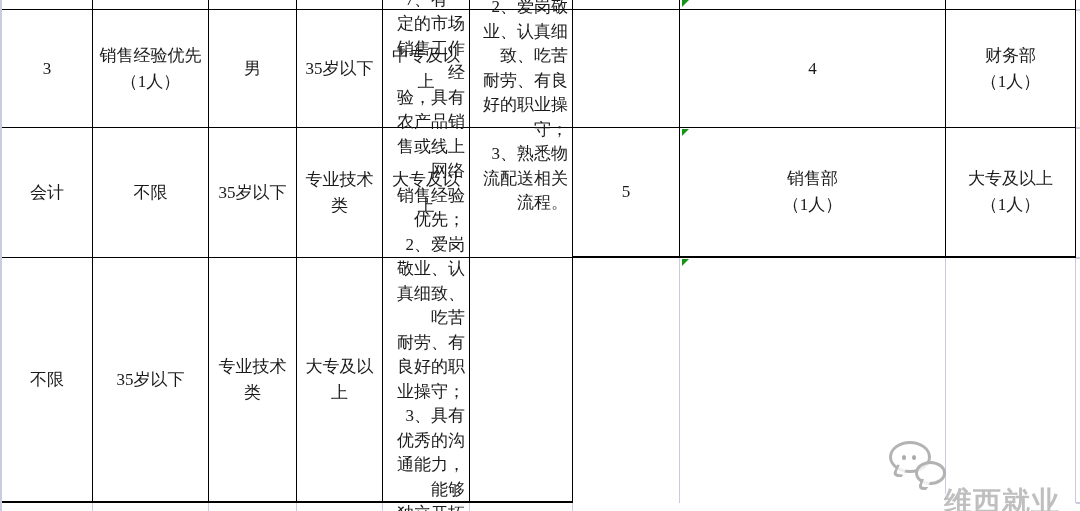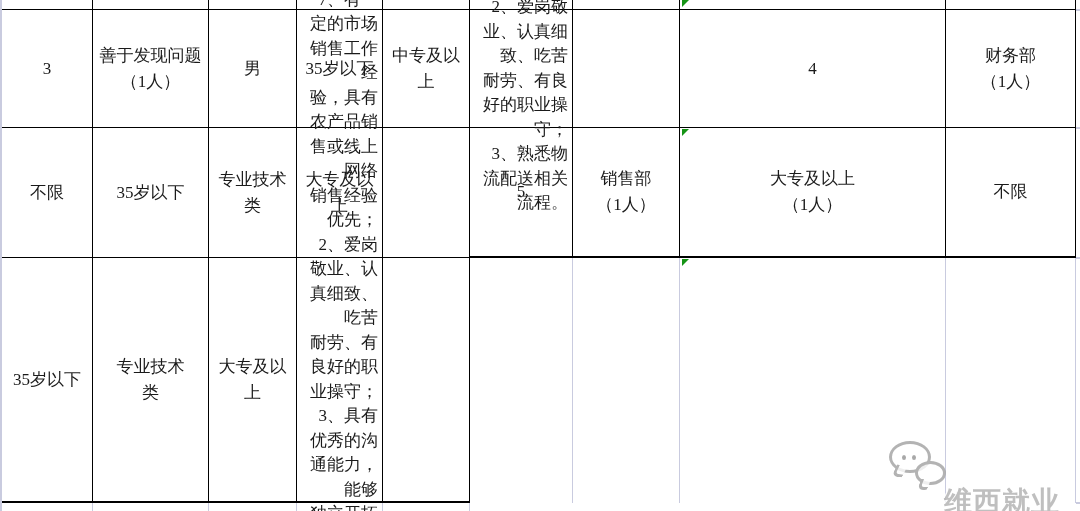--- a/index.html
+++ b/index.html
@@ -67,34 +67,35 @@
     <div class="s"></div>
     <div class="s"></div>
     <div class="s"></div>
     <div class="s"></div>
     <div class="s"></div>
     <div class="s"></div>
     <div class="s"></div>
     <div class="s"></div>
 
     <div class="c">3</div>
-    <div class="c">善于发现问题
+    <div class="c">销售经验优先
 （1人）</div>
     <div class="c">男</div>
     <div class="c">35岁以下</div>
     <div class="c">中专及以上</div>
     <div class="c req">1、3年以上工作经验者优先；
 2、爱岗敬业、认真细致、吃苦
 耐劳、有良好的职业操守；
 3、熟悉物流配送相关流程。</div>
     <div class="c"></div>
 
     <div class="c">4</div>
     <div class="c">财务部
 （1人）</div>
+    <div class="c">会计</div>
     <div class="c">不限</div>
     <div class="c">35岁以下</div>
     <div class="c">专业技术
 类</div>
     <div class="c">大专及以上</div>
     <div class="c"></div>
 
     <div class="c b">5</div>
     <div class="c b">销售部
 （1人）</div>

